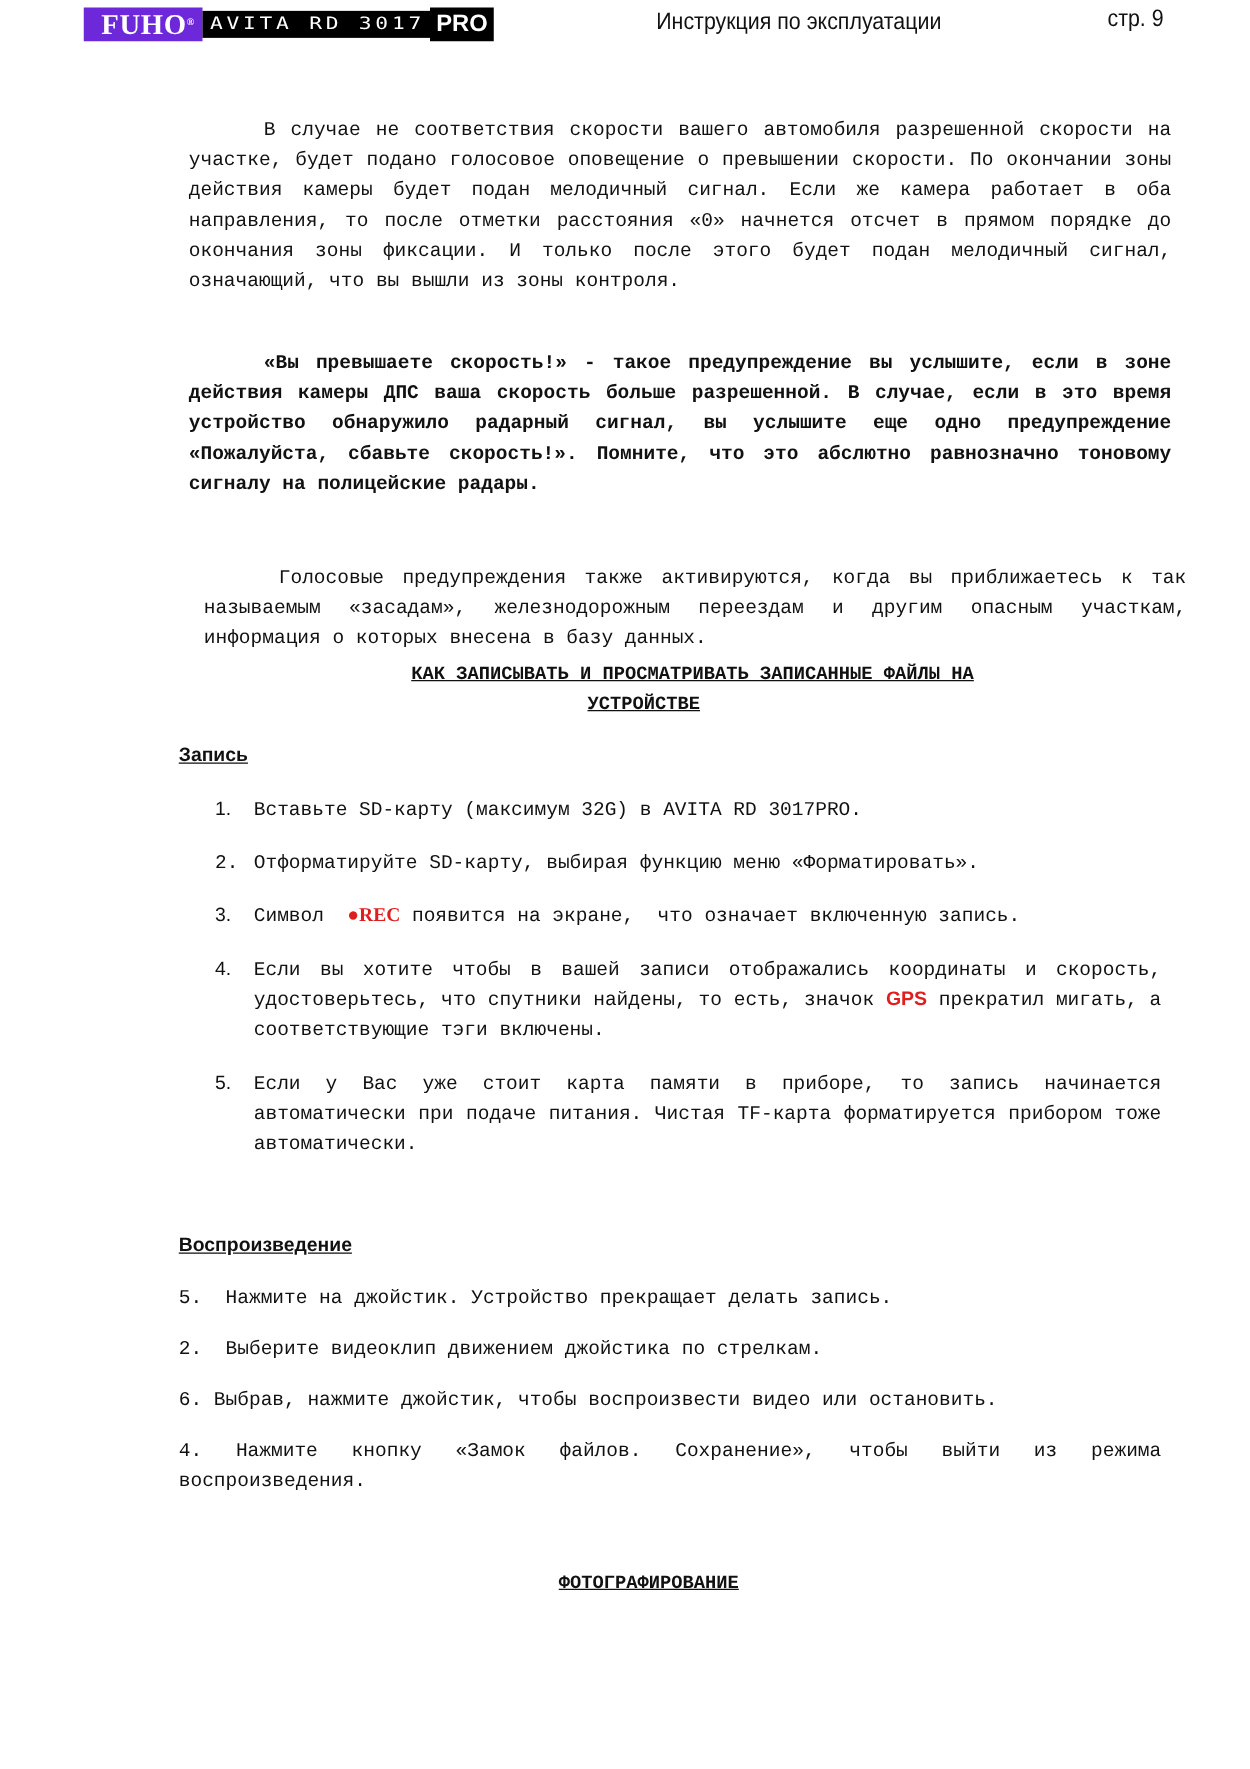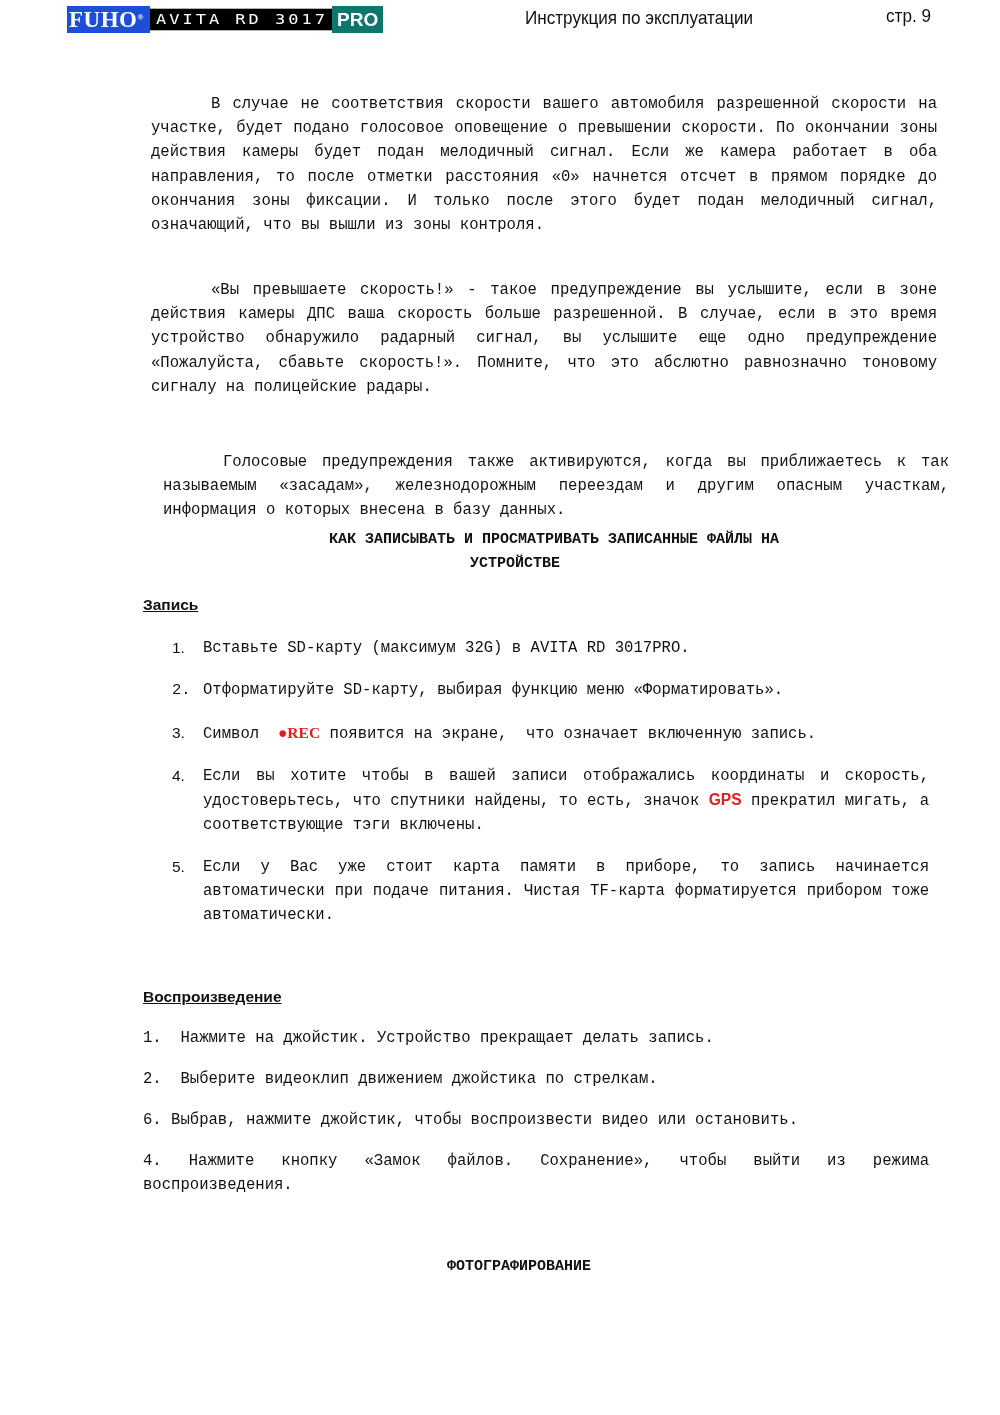--- a/index.html
+++ b/index.html
@@ -1,26 +1,26 @@
 <!DOCTYPE html>
 <html><head>
 <meta charset="utf-8">
 <style>
   html, body { margin: 0; padding: 0; background: #ffffff; }
   body { width: 1000px; height: 1415px; position: relative; overflow: hidden; }
   .mono { font-family: "Liberation Mono", "DejaVu Sans Mono", monospace; font-size: 15.6px; color: #111; }
   .header-logo { position: absolute; left: 67px; top: 6px; height: 27px; display: flex; }
-  .logo-fuho { background: #1d4ed8; color: #fff; font-family: "Liberation Serif", serif; font-weight: bold; font-size: 23px; padding: 0 6px 0 2px; line-height: 27px; letter-spacing: 0.5px; position: relative; }
+  .logo-fuho { background: #6d28d9; color: #fff; font-family: "Liberation Serif", serif; font-weight: bold; font-size: 23px; padding: 0 6px 0 14px; line-height: 27px; letter-spacing: 0.5px; position: relative; }
   .logo-fuho sup { font-size: 8px; vertical-align: top; position: relative; top: -2px; }
   .logo-avita { background: #000; color: #fff; font-family: "DejaVu Sans Mono", monospace; font-size: 17px; line-height: 27px; padding: 0 4px 0 6px; letter-spacing: 3px; transform: scaleY(0.8); }
-  .logo-pro { background: #0f766e; color: #fff; font-family: "Liberation Sans", sans-serif; font-weight: bold; font-size: 19px; line-height: 27px; padding: 0 5px; }
+  .logo-pro { background: #000000; color: #fff; font-family: "Liberation Sans", sans-serif; font-weight: bold; font-size: 19px; line-height: 27px; padding: 0 5px; }
   .header-title { position: absolute; left: 525px; top: 7px; font-family: "Liberation Sans", sans-serif; font-size: 19px; color: #111; transform: scaleX(0.9); transform-origin: left; }
   .header-page { position: absolute; left: 886px; top: 5px; font-family: "Liberation Sans", sans-serif; font-size: 19px; color: #111; transform: scaleX(0.9); transform-origin: left; }
   .para { position: absolute; left: 151px; width: 786px; line-height: 24.2px; text-align: justify; text-indent: 60px; }
-  .section-title { position: absolute; font-family: "Liberation Mono", monospace; font-weight: bold; font-size: 15px; color: #111; }
+  .section-title { position: absolute; font-family: "Liberation Mono", monospace; font-weight: bold; text-decoration: underline; font-size: 15px; color: #111; }
   .sub-title { position: absolute; left: 143px; font-family: "Liberation Sans", sans-serif; font-weight: bold; text-decoration: underline; font-size: 15.5px; color: #111; }
   .li { position: absolute; left: 172px; width: 757px; line-height: 24.2px; display: flex; }
   .li .num { width: 31px; flex: none; font-family: "Liberation Sans", sans-serif; font-size: 15.5px; }
   .li .num.mono-num { font-family: "Liberation Mono", monospace; }
   .li .txt { flex: 1; text-align: justify; }
   .red { color: #e01e1e; font-weight: bold; font-family: "Liberation Serif", serif; }
   .red-sans { color: #e01e1e; font-weight: bold; font-family: "Liberation Sans", sans-serif; margin-top: 36px; }
   .pl { position: absolute; left: 143px; width: 786px; line-height: 24.2px; text-align: justify; }
 </style>
 </head>
@@ -28,21 +28,21 @@
 
 <div class="header-logo">
   <div class="logo-fuho"><span>FUHO</span><sup>®</sup></div>
   <div class="logo-avita">AVITA RD 3017</div>
   <div class="logo-pro">PRO</div>
 </div>
 <div class="header-title">Инструкция по эксплуатации</div>
 <div class="header-page">стр. 9</div>
 
 <p class="para mono" style="top:92px; margin:0;">В случае не соответствия скорости вашего автомобиля разрешенной скорости на участке, будет подано голосовое оповещение о превышении скорости. По окончании зоны действия камеры будет подан мелодичный сигнал. Если же камера работает в оба направления, то после отметки расстояния «0» начнется отсчет в прямом порядке до окончания зоны фиксации. И только после этого будет подан мелодичный сигнал, означающий, что вы вышли из зоны контроля.</p>
-<p class="para mono" style="top:278px; margin:0;">«Вы превышаете скорость!» - такое предупреждение вы услышите, если в зоне действия камеры ДПС  ваша скорость больше разрешенной. В случае, если в это время устройство обнаружило радарный сигнал, вы услышите еще одно предупреждение «Пожалуйста, сбавьте скорость!». Помните, что это абслютно равнозначно тоновому сигналу на полицейские радары.</p>
+<p class="para mono" style="top:278px; margin:0;font-weight:bold;">«Вы превышаете скорость!» - такое предупреждение вы услышите, если в зоне действия камеры ДПС  ваша скорость больше разрешенной. В случае, если в это время устройство обнаружило радарный сигнал, вы услышите еще одно предупреждение «Пожалуйста, сбавьте скорость!». Помните, что это абслютно равнозначно тоновому сигналу на полицейские радары.</p>
 <p class="para mono" style="top:438px; margin:12px;">Голосовые предупреждения также активируются, когда вы приближаетесь к так называемым «засадам», железнодорожным переездам  и другим опасным участкам, информация о которых внесена в базу данных.</p>
 
 <div class="section-title" style="left:329px; top:531px;">КАК ЗАПИСЫВАТЬ И ПРОСМАТРИВАТЬ ЗАПИСАННЫЕ ФАЙЛЫ НА</div>
 <div class="section-title" style="left:470px; top:555px;">УСТРОЙСТВЕ</div>
 
 <div class="sub-title" style="top:596px;">Запись</div>
 
 <div class="li mono" style="top:636px;">
   <span class="num">1.</span>
   <span class="txt">Вставьте SD-карту (максимум 32G) в AVITA RD 3017PRO.</span>
@@ -58,18 +58,18 @@
 <div class="li mono" style="top:764px;">
   <span class="num">4.</span>
   <span class="txt"><span>Если вы хотите чтобы в вашей записи отображались координаты и скорость, удостоверьтесь, что спутники найдены, то есть, значок </span><span class="red-sans">GPS</span><span> прекратил  мигать, а соответствующие тэги включены.</span></span>
 </div>
 <div class="li mono" style="top:855px;">
   <span class="num">5.</span>
   <span class="txt">Если у Вас уже стоит карта памяти в приборе, то запись начинается автоматически при подаче питания. Чистая TF-карта форматируется прибором тоже автоматически.</span>
 </div>
 
 <div class="sub-title" style="top:988px;">Воспроизведение</div>
-<div class="pl mono" style="top:1026px; white-space:pre-wrap;">1.  Нажмите на джойстик. Устройство прекращает делать запись.</div>
+<div class="pl mono" style="top:1026px; white-space:pre-wrap;">5.  Нажмите на джойстик. Устройство прекращает делать запись.</div>
 <div class="pl mono" style="top:1067px; white-space:pre-wrap;">2.  Выберите видеоклип движением джойстика по стрелкам.</div>
 <div class="pl mono" style="top:1108px;">6. Выбрав, нажмите джойстик, чтобы воспроизвести видео или остановить.</div>
 <div class="pl mono" style="top:1149px;">4. Нажмите кнопку «Замок файлов. Сохранение», чтобы выйти из режима воспроизведения.</div>
 
 <div class="section-title" style="left:447px; top:1258px;">ФОТОГРАФИРОВАНИЕ</div>
 
 </body></html>

